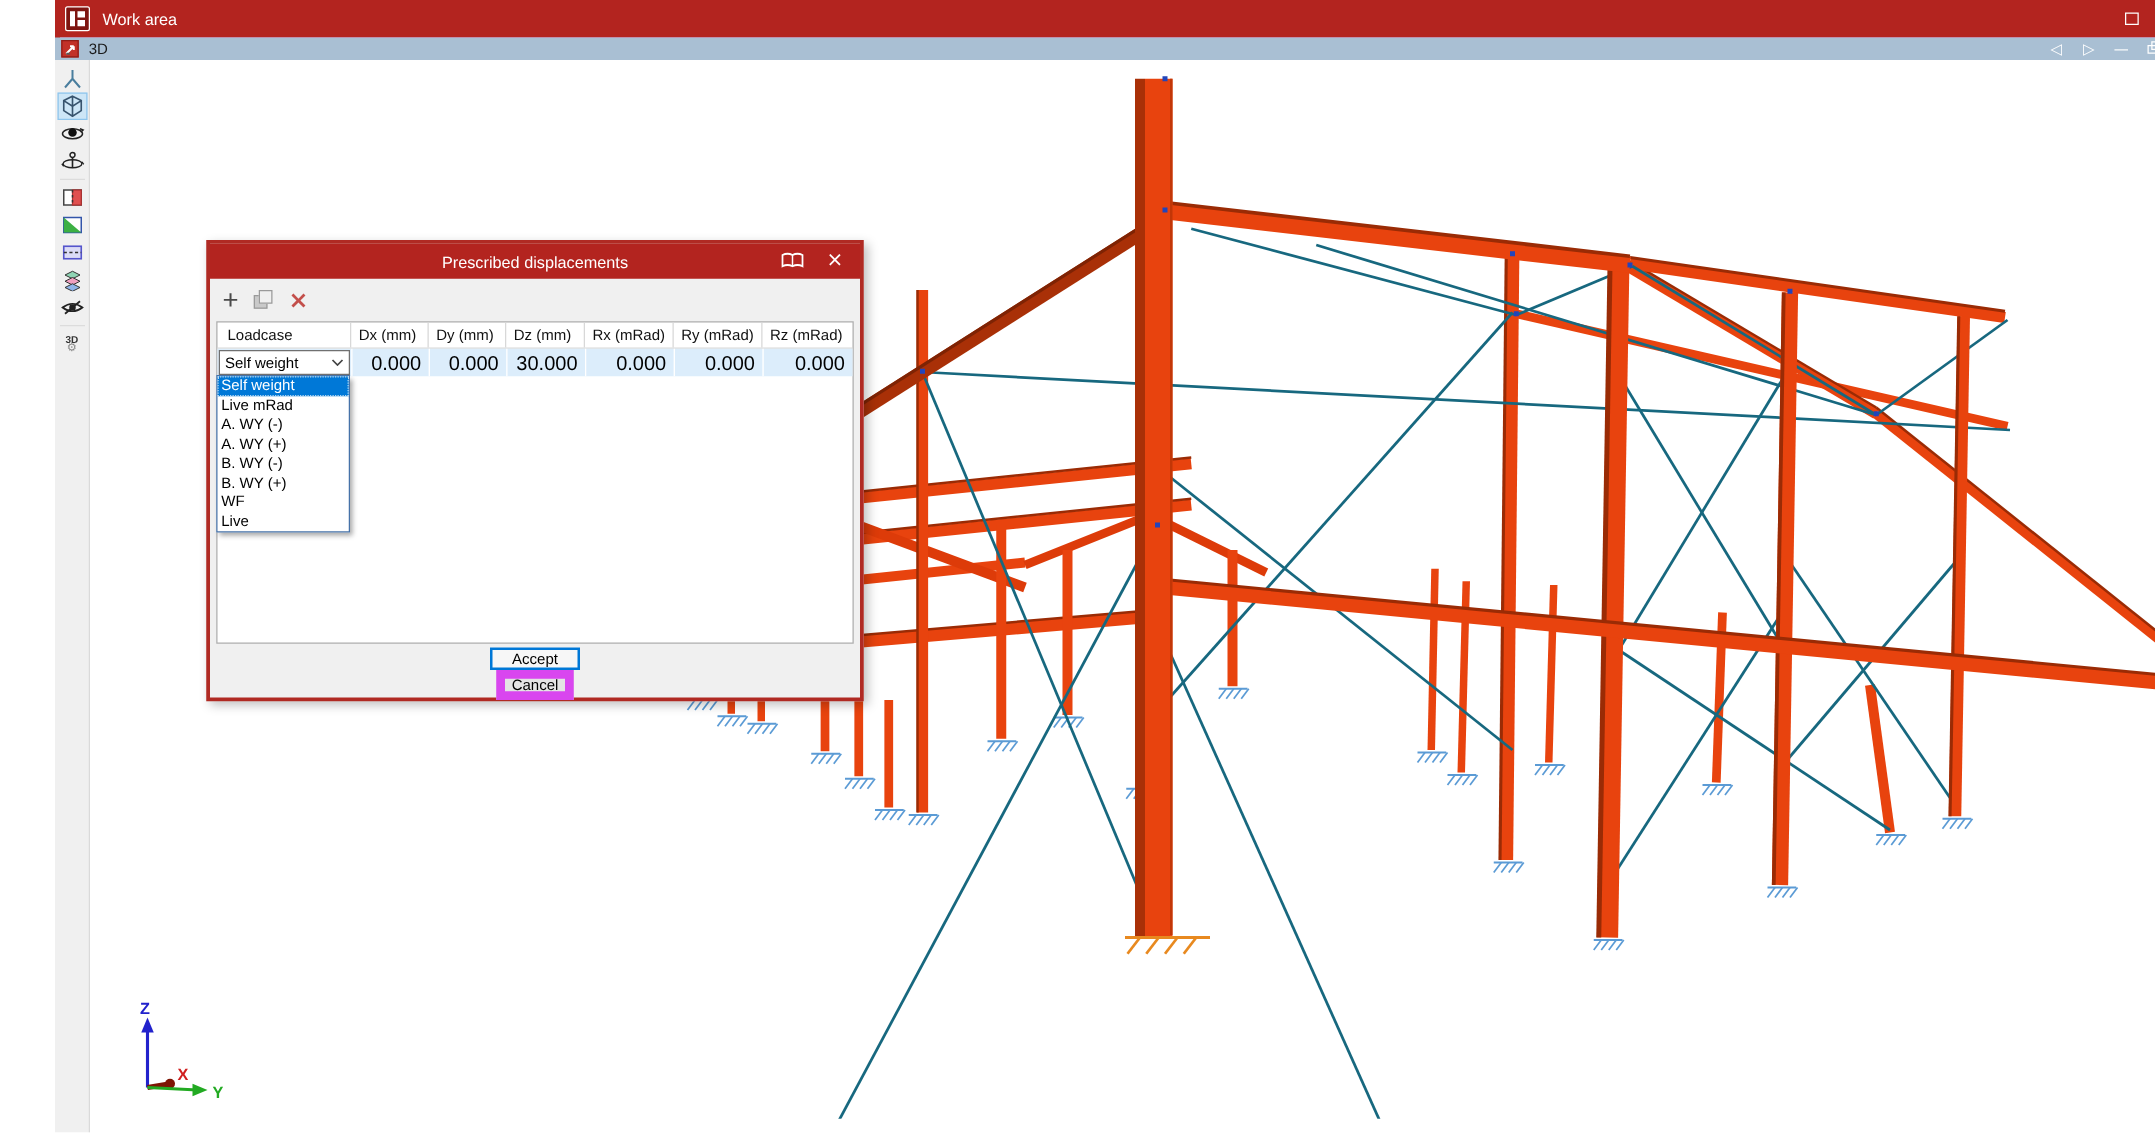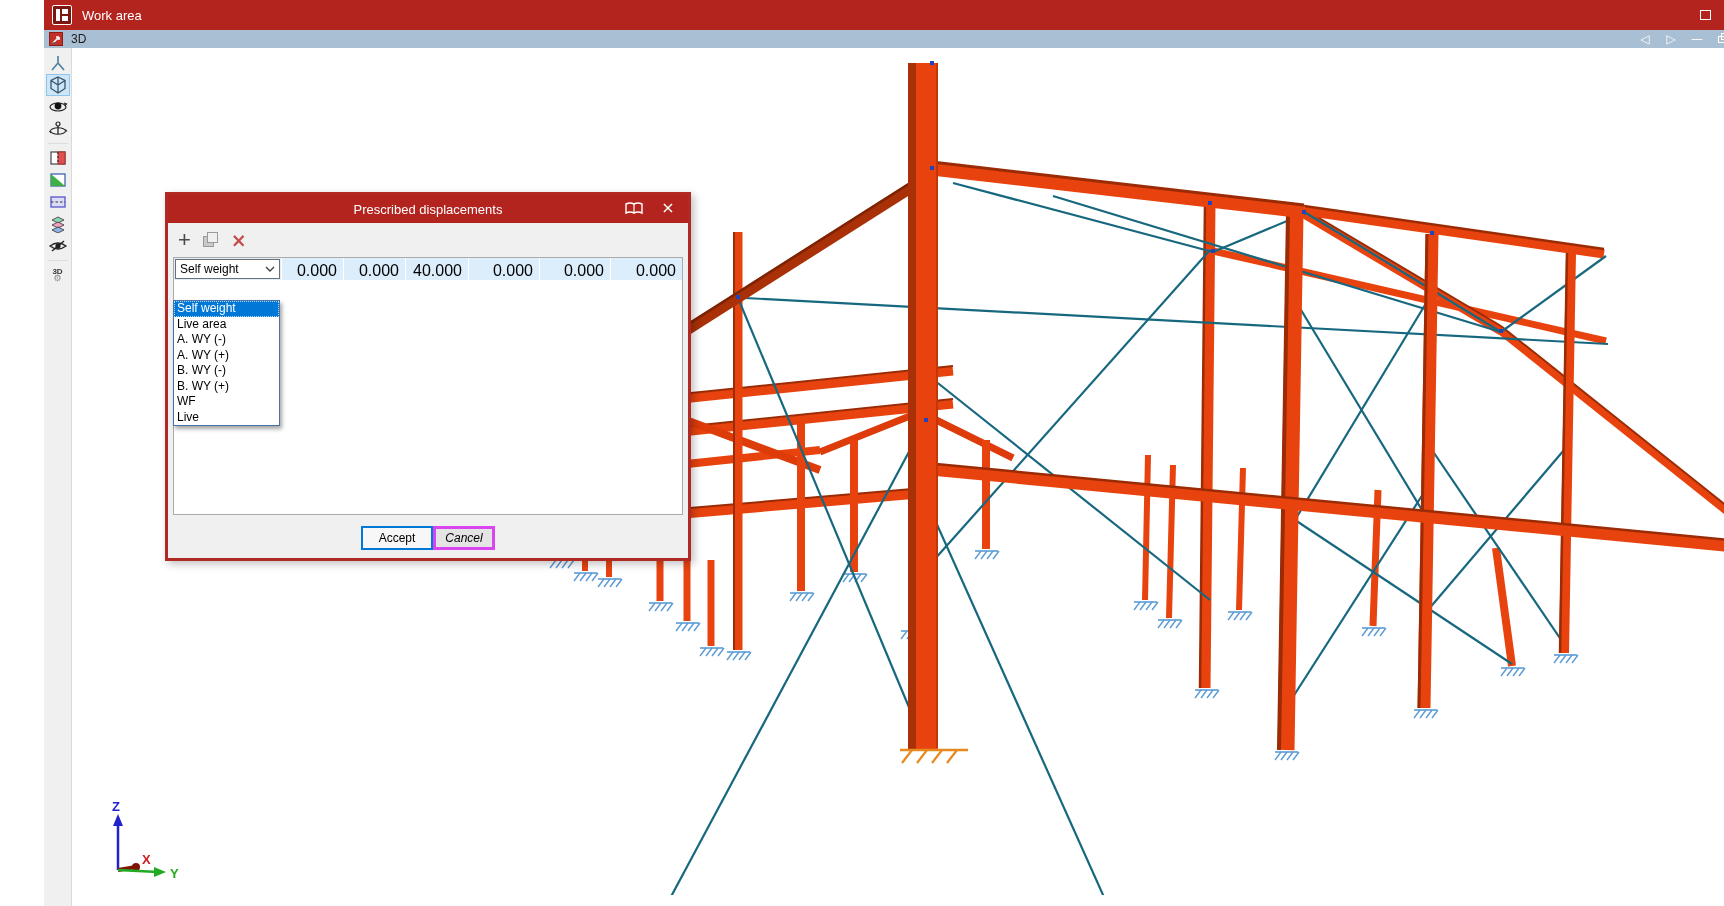--- a/index.html
+++ b/index.html
@@ -94,24 +94,24 @@
   .combo { height:100%; background:#fff; border:1px solid #707070; display:flex; align-items:center;
            font-size:12px; padding:0 4px; }
   .combo .cv { flex:1; }
   .dropdown { position:absolute; left:5px; top:105px; width:107px; background:#fff;
               border:1px solid #4672A8; box-shadow:2px 3px 4px rgba(0,0,0,0.35); z-index:50; }
   .opt { height:15.5px; font-size:12px; padding:0 3px; line-height:15.5px; color:#000;
          white-space:nowrap; overflow:hidden; }
   .opt.sel { background:#0078D7; color:#fff; outline:1px dotted #B8D8F0; outline-offset:-1px; }
 
   .dlg-footer { position:absolute; left:0; right:0; bottom:0; height:40px; display:flex;
-                align-items:center; justify-content:center; padding:0 8px; }
+                align-items:center; justify-content:flex-start; padding:0 8px;flex-direction:column; }
   .btn { font-size:12px; height:24px; display:flex; align-items:center; justify-content:center; }
   .btn-accept { width:72px; background:#F7F7F7; border:2px solid #0078D7; }
-  .btn-cancel { width:62px; background:#E4E4E4; border:3px solid #d946ef;font-style:italic; }
+  .btn-cancel { width:62px; background:#E4E4E4; border:7px solid #d946ef; }
 </style>
 </head>
 <body>
 
 <div class="stage">
 
   <div class="titlebar">
     <div class="app-icon">
         <i class="v"></i>
         <i class="h1"></i>
@@ -370,41 +370,50 @@
     <div class="dlg-toolbar">
       <span class="tb-add">+</span>
       <span class="tb-copy">
           <i class="c2"></i>
           <i class="c1"></i>
         </span>
       <span class="tb-del glyph">×</span>
     </div>
 
     <div class="dlg-table">
+      <div class="thead">
+        <div class="th">Loadcase</div>
+        <div class="th">Dx (mm)</div>
+        <div class="th">Dy (mm)</div>
+        <div class="th">Dz (mm)</div>
+        <div class="th">Rx (mRad)</div>
+        <div class="th">Ry (mRad)</div>
+        <div class="th">Rz (mRad)</div>
+      </div>
       <div class="trow">
         <div class="combo-cell">
           <div class="combo">
             <span class="cv">Self weight</span>
             <svg width="10" height="6">
                 <polyline points="1,1 5,5 9,1" fill="none" stroke="#444" stroke-width="1.4"></polyline>
               </svg>
           </div>
         </div>
         <div class="td">0.000</div>
         <div class="td">0.000</div>
-        <div class="td">40.000</div>
+        <div class="td">30.000</div>
         <div class="td">0.000</div>
         <div class="td">0.000</div>
         <div class="td">0.000</div>
       </div>
     </div>
 
     <div class="dropdown">
       <div class="opt sel">Self weight</div>
-      <div class="opt">Live area</div>
+      <div class="opt">Live mRad</div>
       <div class="opt">A. WY (-)</div>
       <div class="opt">A. WY (+)</div>
       <div class="opt">B. WY (-)</div>
       <div class="opt">B. WY (+)</div>
       <div class="opt">WF</div>
       <div class="opt">Live</div>
     </div>
 
     <div class="dlg-footer">
       <div class="btn btn-accept">Accept</div>

